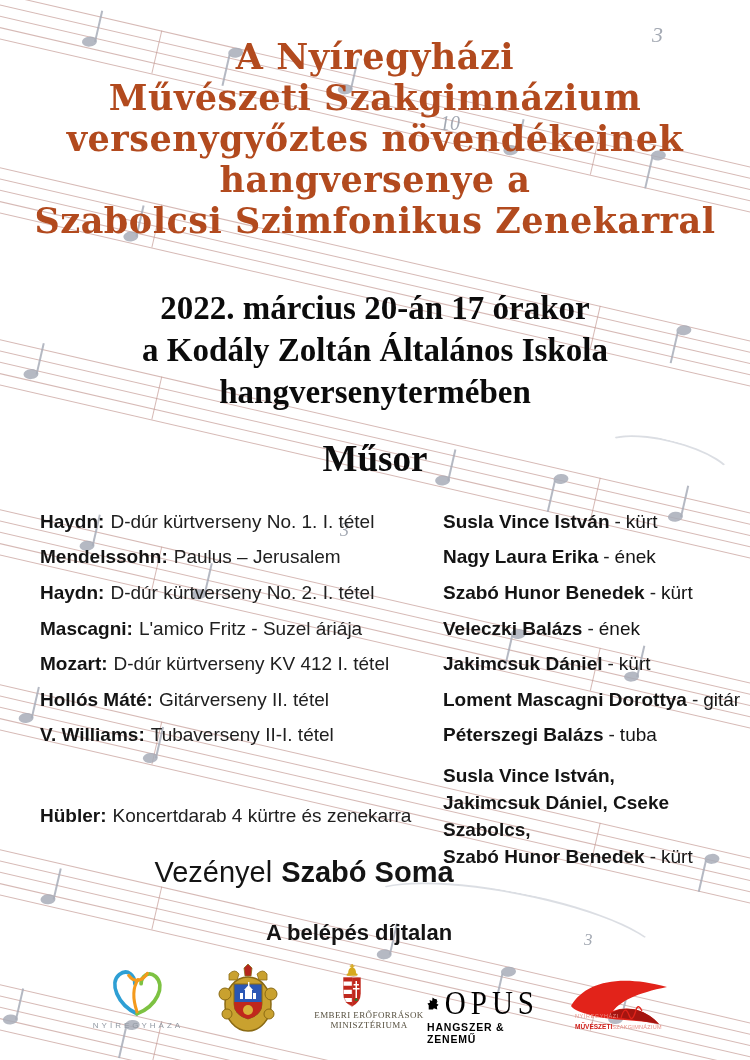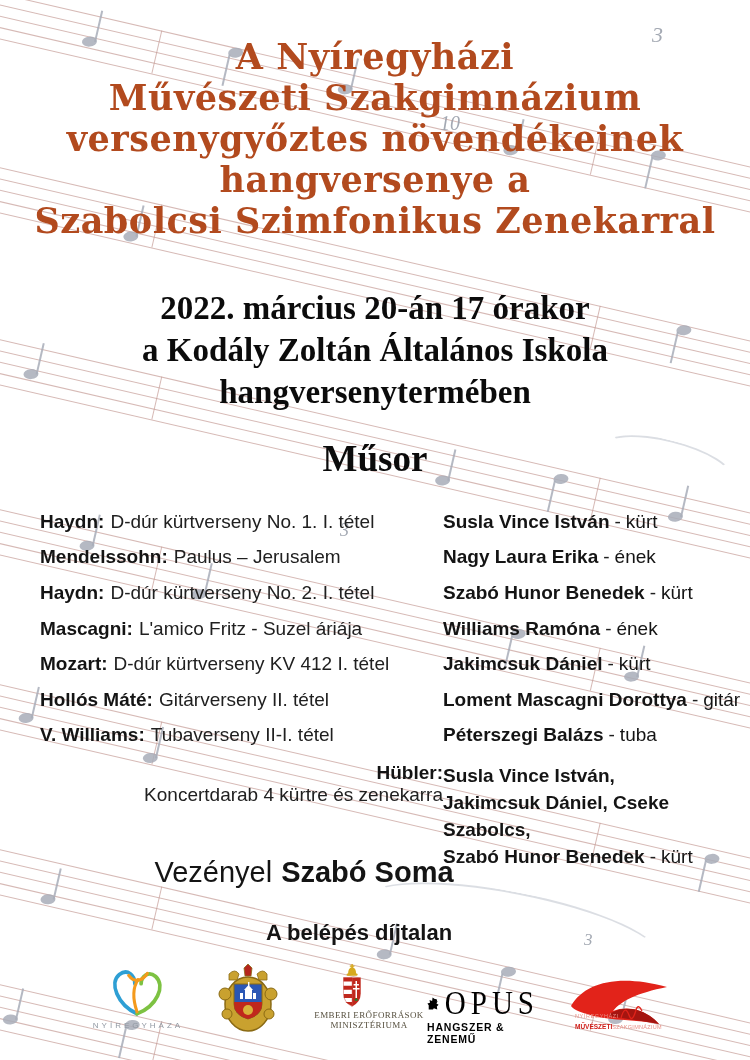--- a/index.html
+++ b/index.html
@@ -30,21 +30,21 @@
             font-family:"Liberation Serif", serif; font-weight:bold;
             font-size:33px; line-height:42px; color:#0b0b0b;}
   .musor{margin-top:24px; text-align:center;
          font-family:"Liberation Serif", serif; font-weight:bold;
          font-size:37px; color:#0b0b0b;}
   .program{position:absolute; left:40px; top:504px; width:676px;
            display:grid; grid-template-columns:403px 273px;
            grid-template-rows:repeat(7,35.6px) auto;
            font-size:19px;}
   .cell{display:flex; align-items:center; white-space:nowrap;}
-  .cell.top{align-items:flex-end; padding-top:9px;flex-direction:column;}
+  .cell.top{align-items:center; padding-top:9px;}
   .b{font-weight:bold;}
   .piece{margin-left:6px; color:#202020;}
   .sep{margin:0 5px; color:#202020;}
   .ensemble{line-height:27px; font-size:19px; padding-top:9px;}
   .conductor{position:absolute; left:0; top:856px; width:608px; text-align:center;
              font-size:29px;}
   .conductor .name{font-weight:bold; margin-left:9px;}
   .admission{position:absolute; left:0; top:920px; width:718px; text-align:center;
              font-weight:bold; font-size:22px;}
   
@@ -236,21 +236,21 @@
         <span class="b">Szabó Hunor Benedek</span>
         <span class="sep">-</span>
         <span>kürt</span>
       </div>
 
     <div class="cell">
         <span class="b">Mascagni:</span>
         <span class="piece">L'amico Fritz - Suzel áriája</span>
       </div>
     <div class="cell">
-        <span class="b">Williams Ramóna</span>
+        <span class="b">Veleczki Balázs</span>
         <span class="sep">-</span>
         <span>ének</span>
       </div>
 
     <div class="cell">
         <span class="b">Mozart:</span>
         <span class="piece">D-dúr kürtverseny KV 412 I. tétel</span>
       </div>
     <div class="cell">
         <span class="b">Jakimcsuk Dániel</span>

